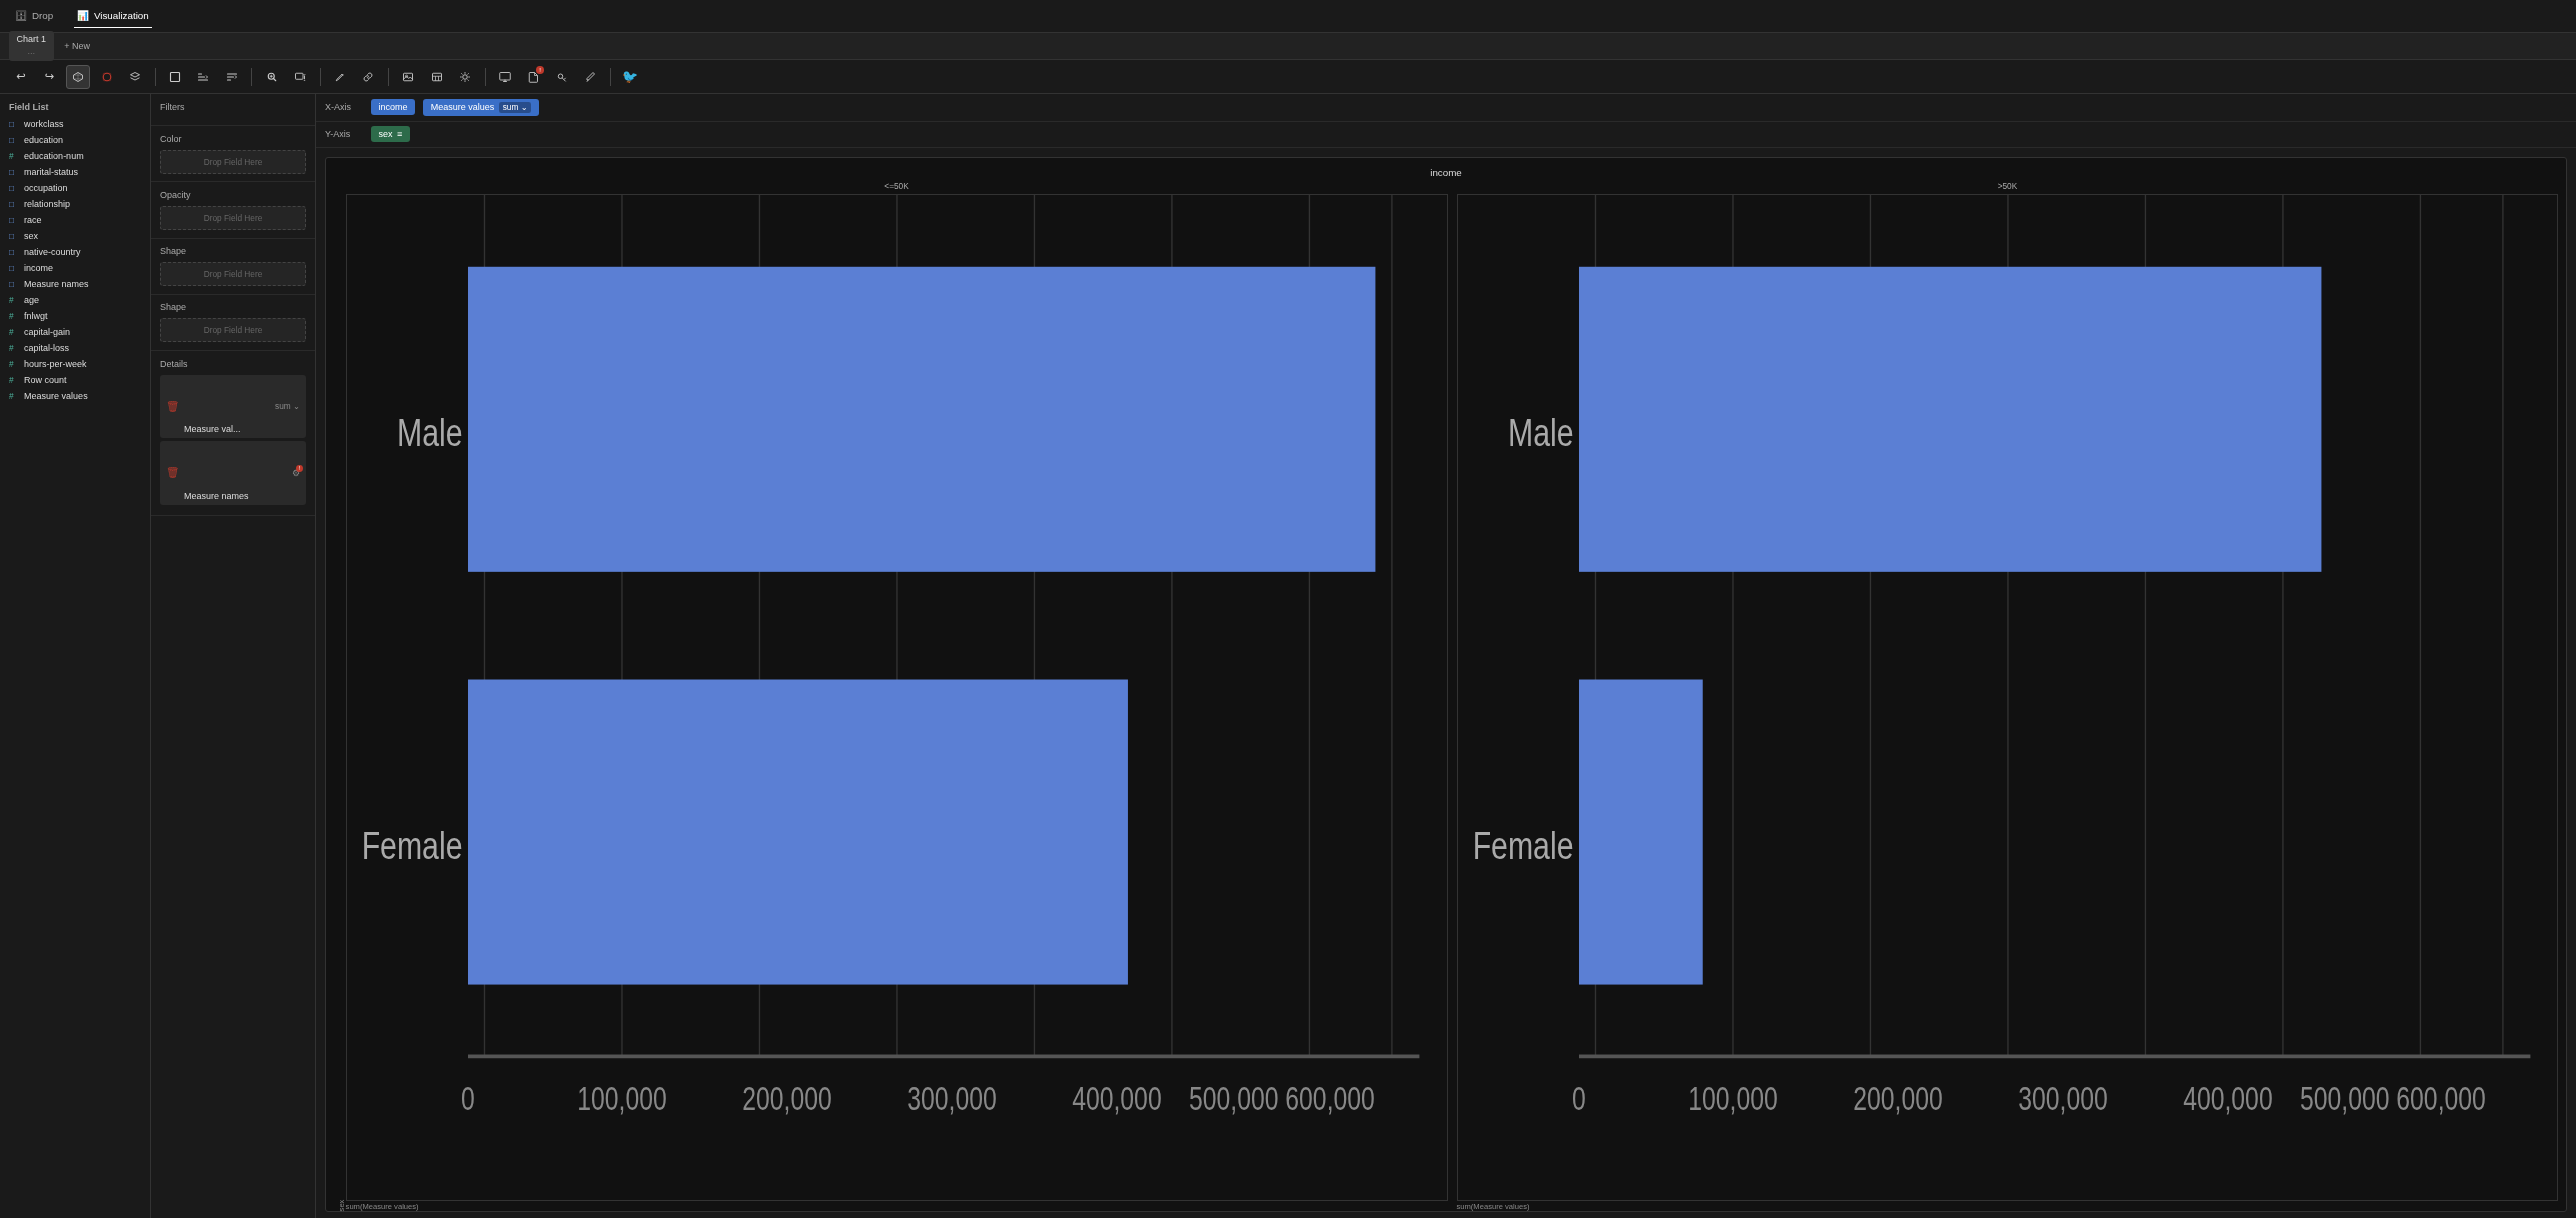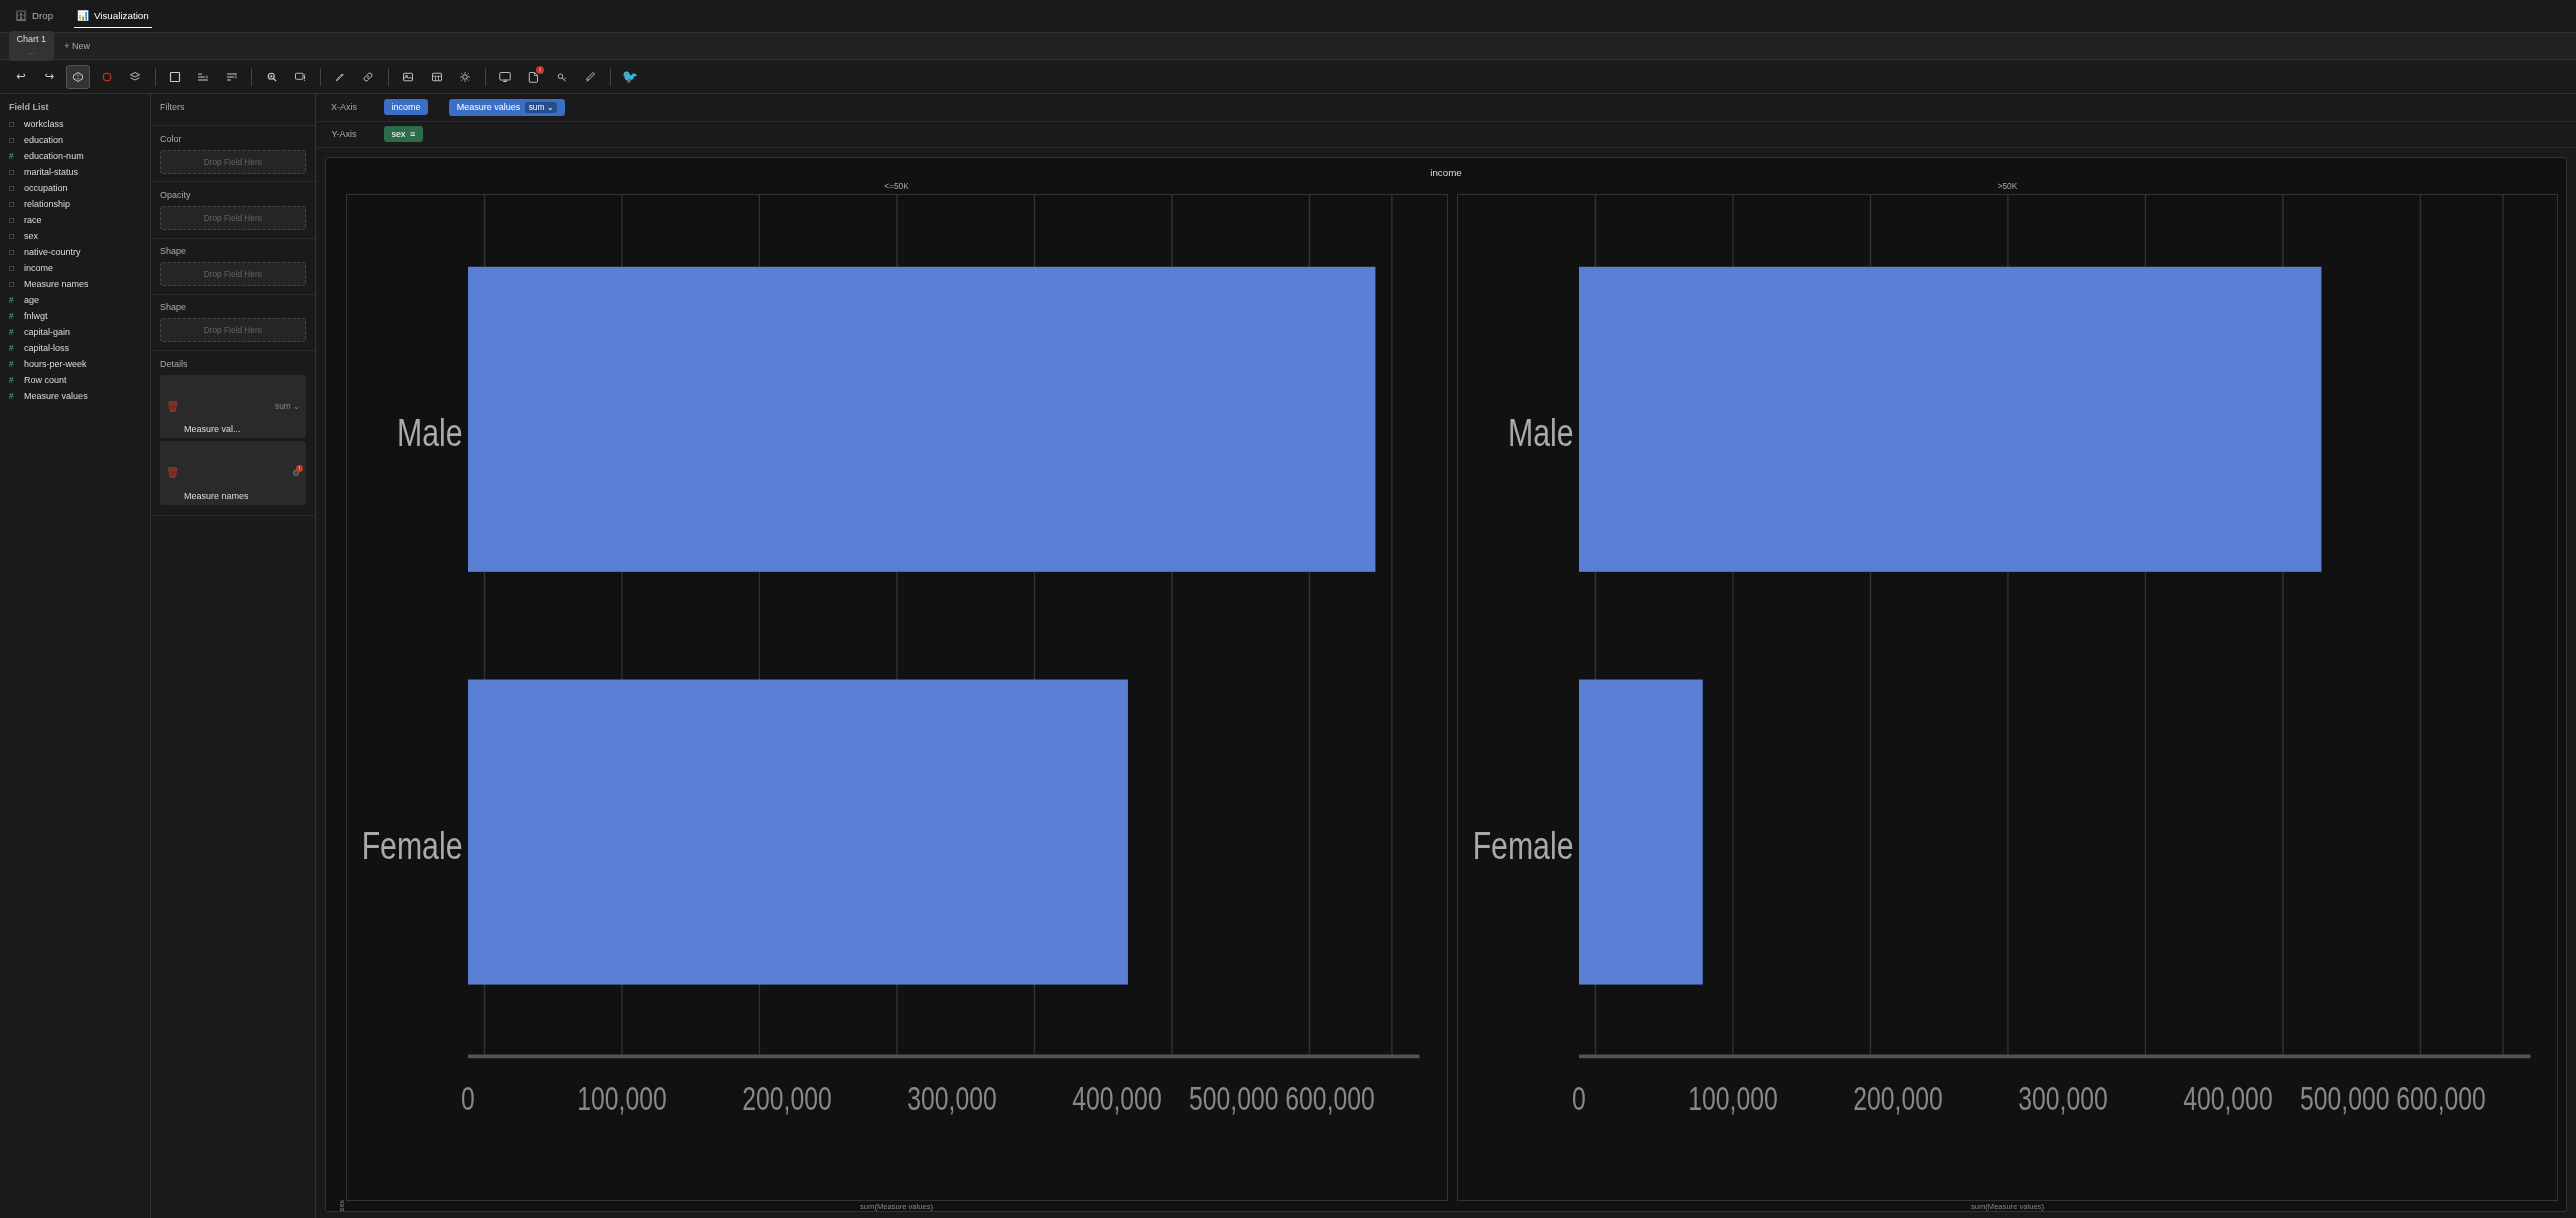--- a/index.html
+++ b/index.html
@@ -174,22 +174,21 @@
       display: flex;
       flex-direction: column;
       background: #1a1a1a;
       overflow: hidden;
     }
     .axis-row {
       display: flex;
       align-items: center;
       padding: 4.5px 9px;
       border-bottom: 0.8px solid #2a2a2a;
-      gap: 21px;
-      text-align: center;
+      gap: 8px;
     }
     .axis-label {
       width: 38px;
       color: #aaa;
       font-size: 9px;
       flex-shrink: 0;
     }
     .axis-pill {
       background: #3a6fc7;
       border-radius: 3px;
@@ -260,21 +259,21 @@
       background: #111;
       border: 0.8px solid #333;
       position: relative;
       min-height: 211px;
     }
     .bar-chart-svg {
       width: 100%;
       height: 100%;
     }
     .x-axis-label {
-      text-align: center;
+      text-align: left;
       font-size: 7.6px;
       color: #888;
       margin-top: 1.5px;
     }
     
     ::-webkit-scrollbar { width: 4.5px; height: 4.5px; }
     ::-webkit-scrollbar-track { background: #1a1a1a; }
     ::-webkit-scrollbar-thumb { background: #444; border-radius: 2.3px; }
   </style>
 </head>

